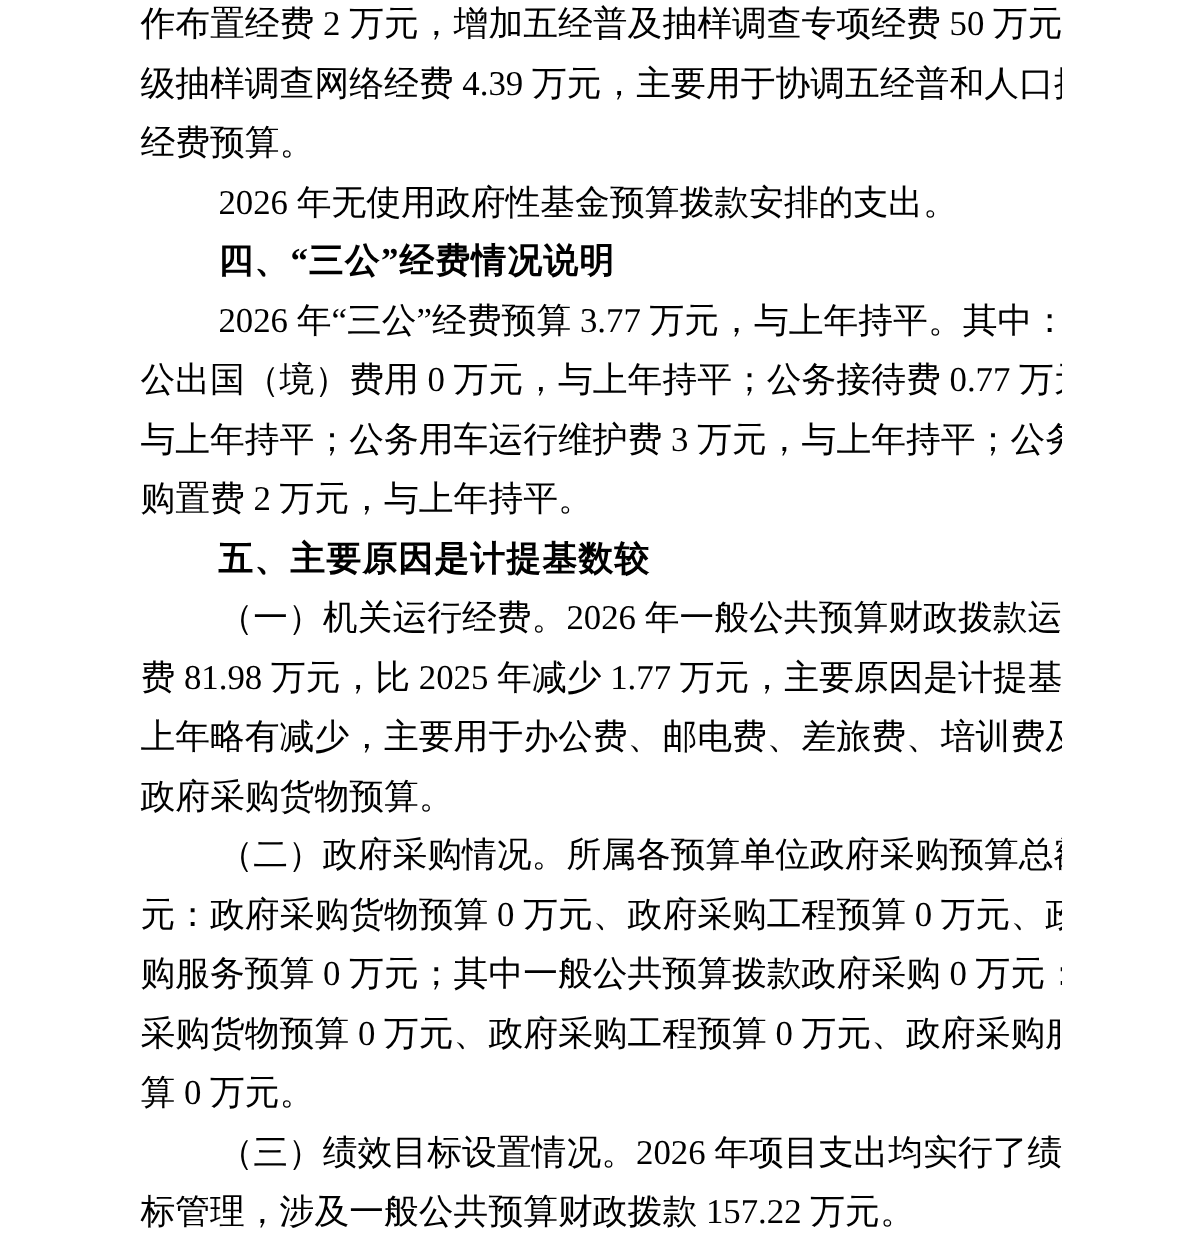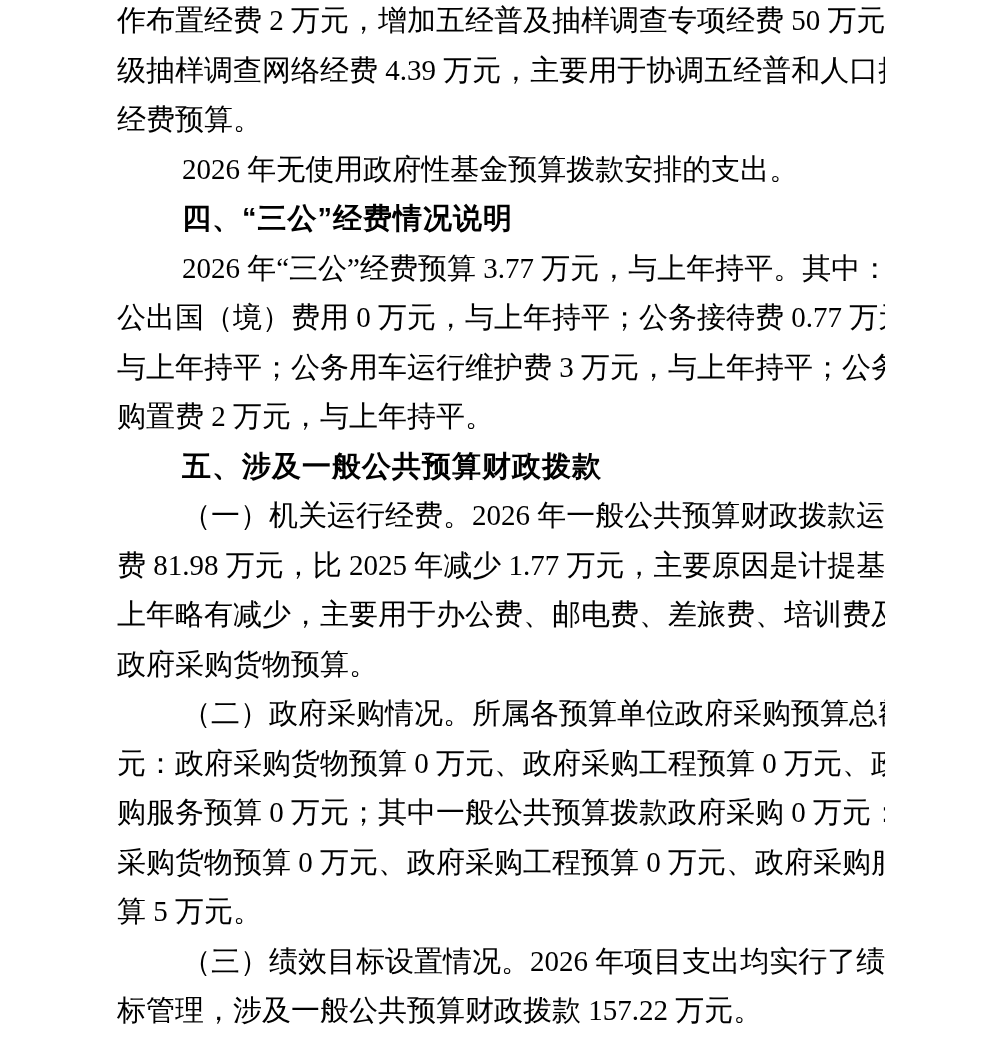--- a/index.html
+++ b/index.html
@@ -32,47 +32,47 @@
   }
   .line.full {
     text-align: justify;
     text-align-last: justify;
   }
   .line.indent {
     text-indent: 65px;
     font-family: Liberation Serif, serif;
   }
   .line.heading {
-    font-family: Liberation Sans, sans-serif;
+    font-family: Liberation Serif, serif;
     font-weight: 700;
     letter-spacing: 1px;
   }
 </style>
 </head>
 <body>
 
 <div class="page">
   <div class="text-column">
 
     <div class="line full">作布置经费 2 万元，增加五经普及抽样调查专项经费 50 万元、市</div>
     <div class="line full">级抽样调查网络经费 4.39 万元，主要用于协调五经普和人口抽样</div>
     <div class="line">经费预算。</div>
     <div class="line indent">2026 年无使用政府性基金预算拨款安排的支出。</div>
     <div class="line indent heading">四、“三公”经费情况说明</div>
     <div class="line indent full">2026 年“三公”经费预算 3.77 万元，与上年持平。其中：因</div>
     <div class="line full">公出国（境）费用 0 万元，与上年持平；公务接待费 0.77 万元，</div>
     <div class="line full">与上年持平；公务用车运行维护费 3 万元，与上年持平；公务用车</div>
     <div class="line">购置费 2 万元，与上年持平。</div>
-    <div class="line indent heading">五、涉及一般公共预算财政拨款</div>
+    <div class="line indent heading">五、主要原因是计提基数较</div>
     <div class="line indent full">（一）机关运行经费。2026 年一般公共预算财政拨款运行经</div>
     <div class="line full">费 81.98 万元，比 2025 年减少 1.77 万元，主要原因是计提基数较</div>
     <div class="line full">上年略有减少，主要用于办公费、邮电费、差旅费、培训费及其</div>
     <div class="line">政府采购货物预算。</div>
     <div class="line indent full">（二）政府采购情况。所属各预算单位政府采购预算总额 0 万</div>
     <div class="line full">元：政府采购货物预算 0 万元、政府采购工程预算 0 万元、政府采</div>
     <div class="line full">购服务预算 0 万元；其中一般公共预算拨款政府采购 0 万元：政府</div>
     <div class="line full">采购货物预算 0 万元、政府采购工程预算 0 万元、政府采购服务预</div>
-    <div class="line">算 5 万元。</div>
+    <div class="line">算 0 万元。</div>
     <div class="line indent full">（三）绩效目标设置情况。2026 年项目支出均实行了绩效目</div>
     <div class="line">标管理，涉及一般公共预算财政拨款 157.22 万元。</div>
 
   </div>
 </div>
 
 </body></html>

